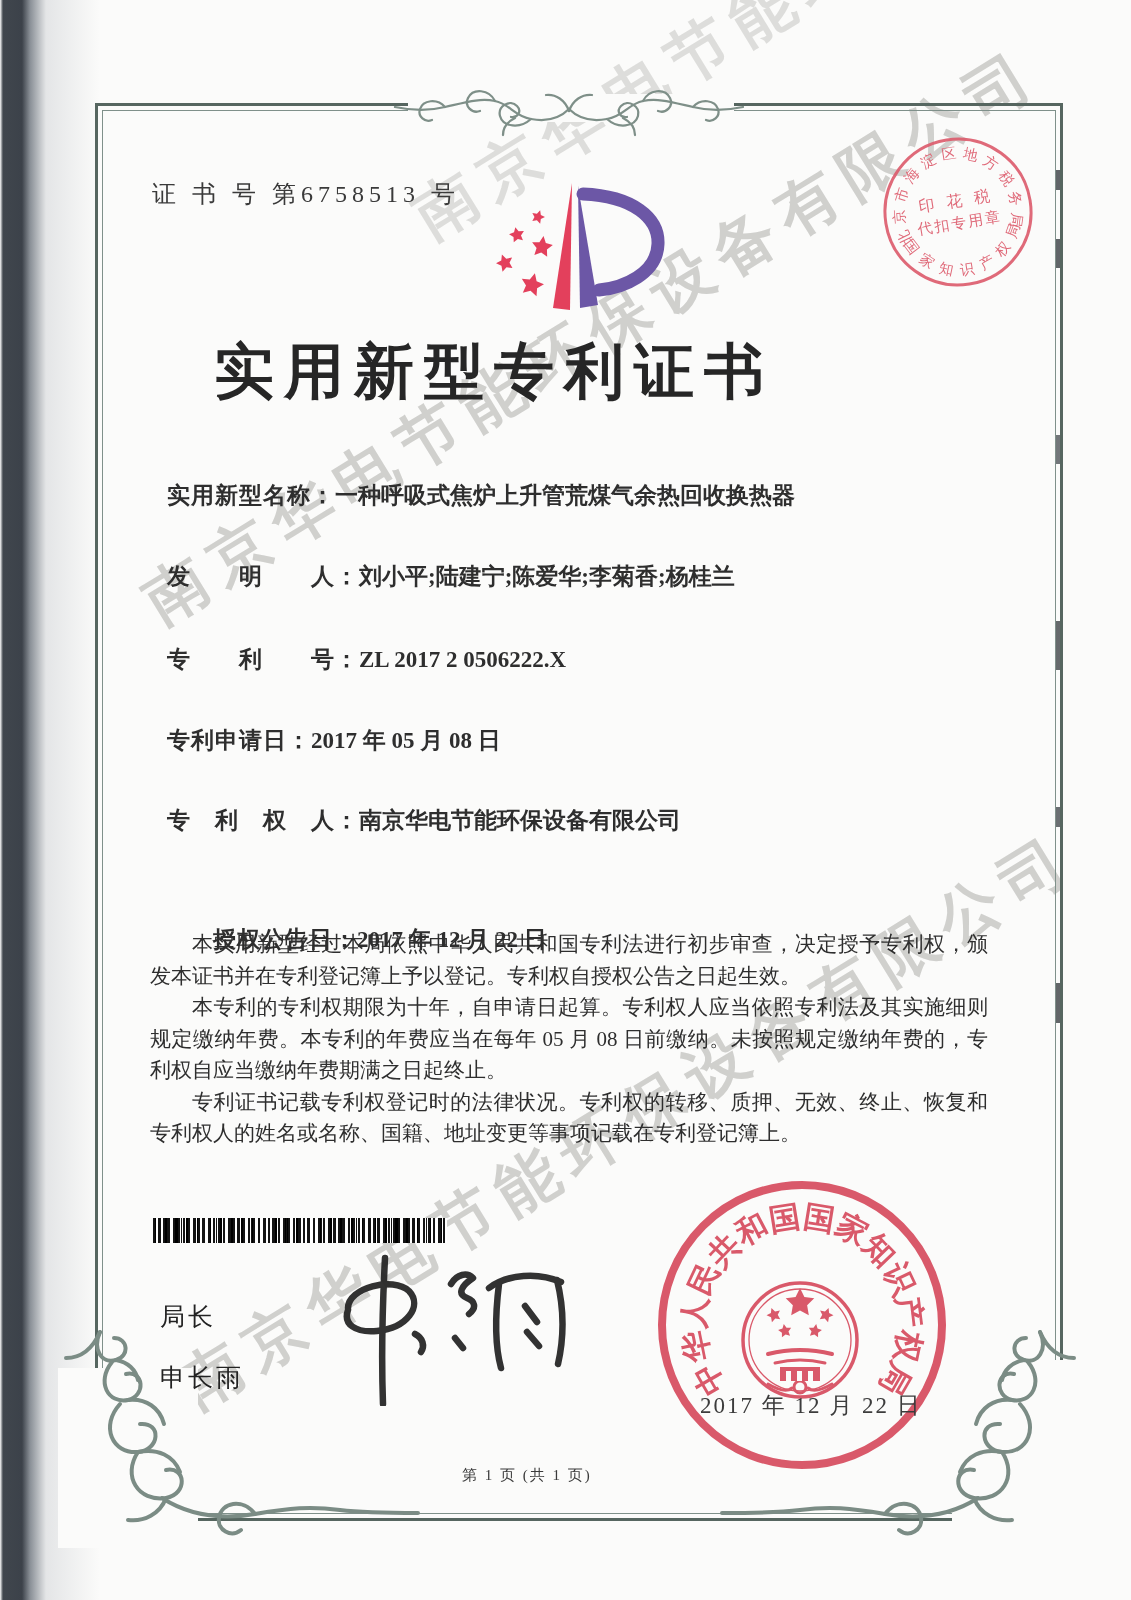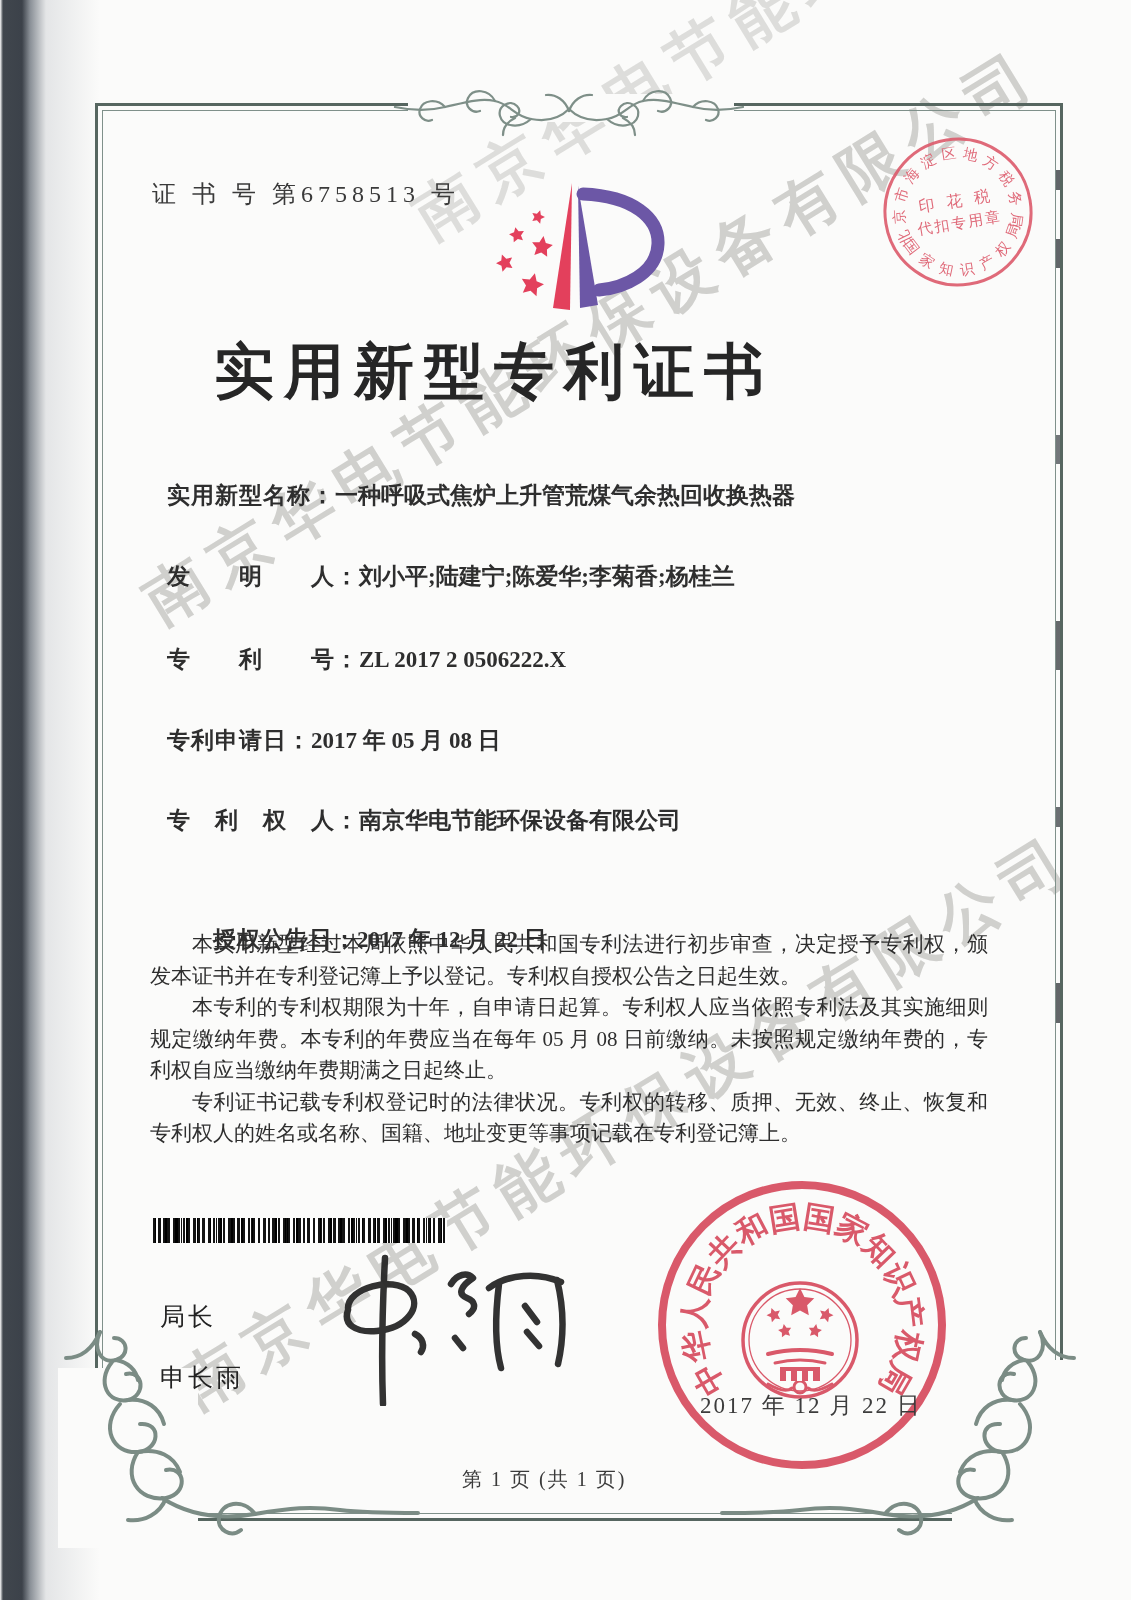--- a/index.html
+++ b/index.html
@@ -39,21 +39,21 @@
   .barcode{position:absolute;left:153px;top:1218px;width:294px;height:25px;z-index:3;background-color:#fff;
     background-image:repeating-linear-gradient(90deg,#141414 0 2px,transparent 2px 5px),
                      repeating-linear-gradient(90deg,#141414 0 1px,transparent 1px 7px),
                      repeating-linear-gradient(90deg,#000 0 3px,transparent 3px 11px);}
   .signer-title{position:absolute;left:160px;top:1300px;z-index:3;font-size:25px;letter-spacing:3px;color:#222;}
   .signer-name{position:absolute;left:160px;top:1348px;z-index:3;font-size:25px;letter-spacing:3px;color:#222;margin-top:13px;}
   .signature{position:absolute;left:303px;top:1246px;z-index:4;}
   .seal{position:absolute;left:640px;top:1163px;z-index:4;opacity:.92;}
   .seal-date{position:absolute;left:700px;top:1390px;z-index:5;font-size:23px;letter-spacing:2px;color:#3c3c3c;}
   .tax-stamp{position:absolute;left:873px;top:127px;z-index:4;opacity:.9;transform:rotate(-9deg);}
-  .footer{position:absolute;left:462px;top:1466px;z-index:3;font-size:20px;letter-spacing:2px;color:#3a3a3a;}
+  .footer{position:absolute;left:462px;top:1466px;z-index:3;font-size:15px;letter-spacing:2px;color:#3a3a3a;}
 </style>
 </head>
 <body>
 
 <div class="page">
 
   <div class="spine"></div>
   <div class="edge-marks"></div>
 
   <div class="wm b0">南京华电节能环保设备有限公司</div>

